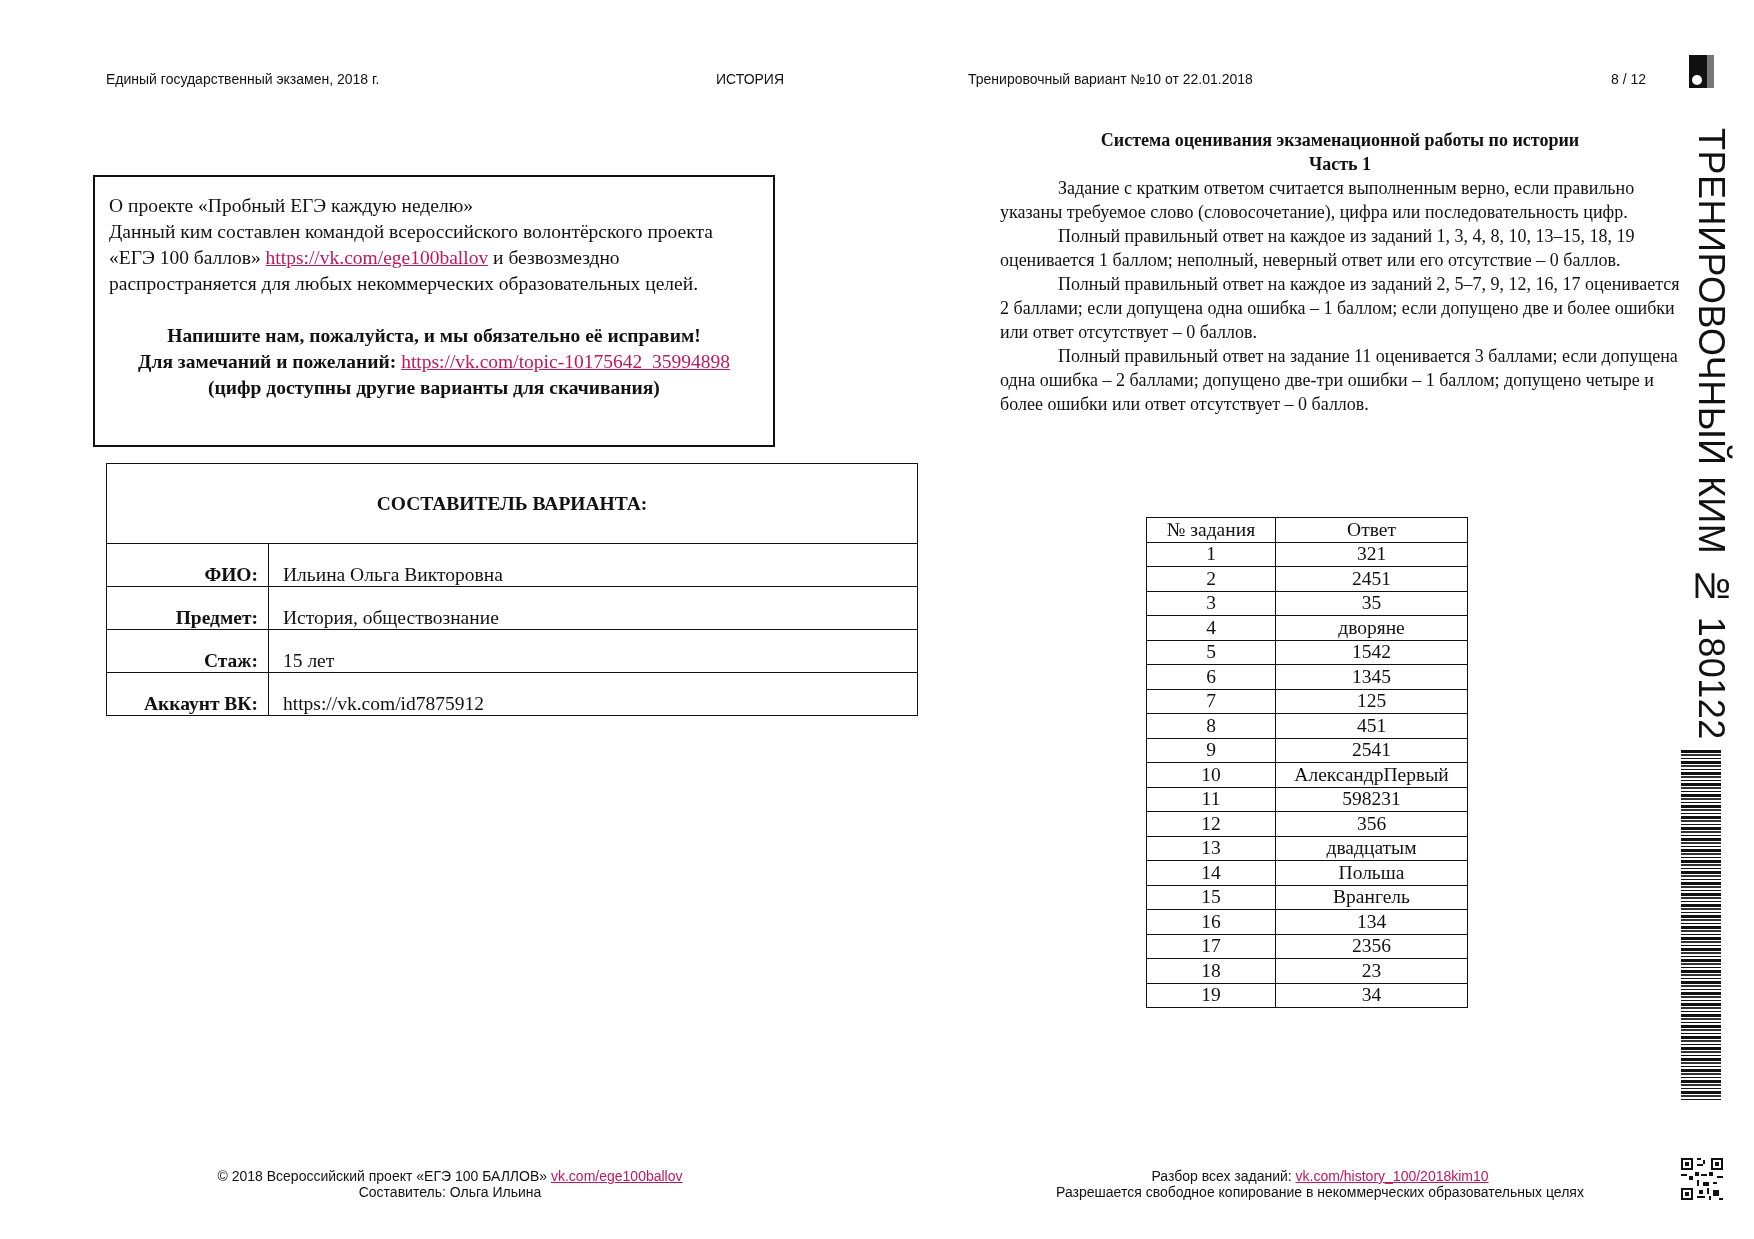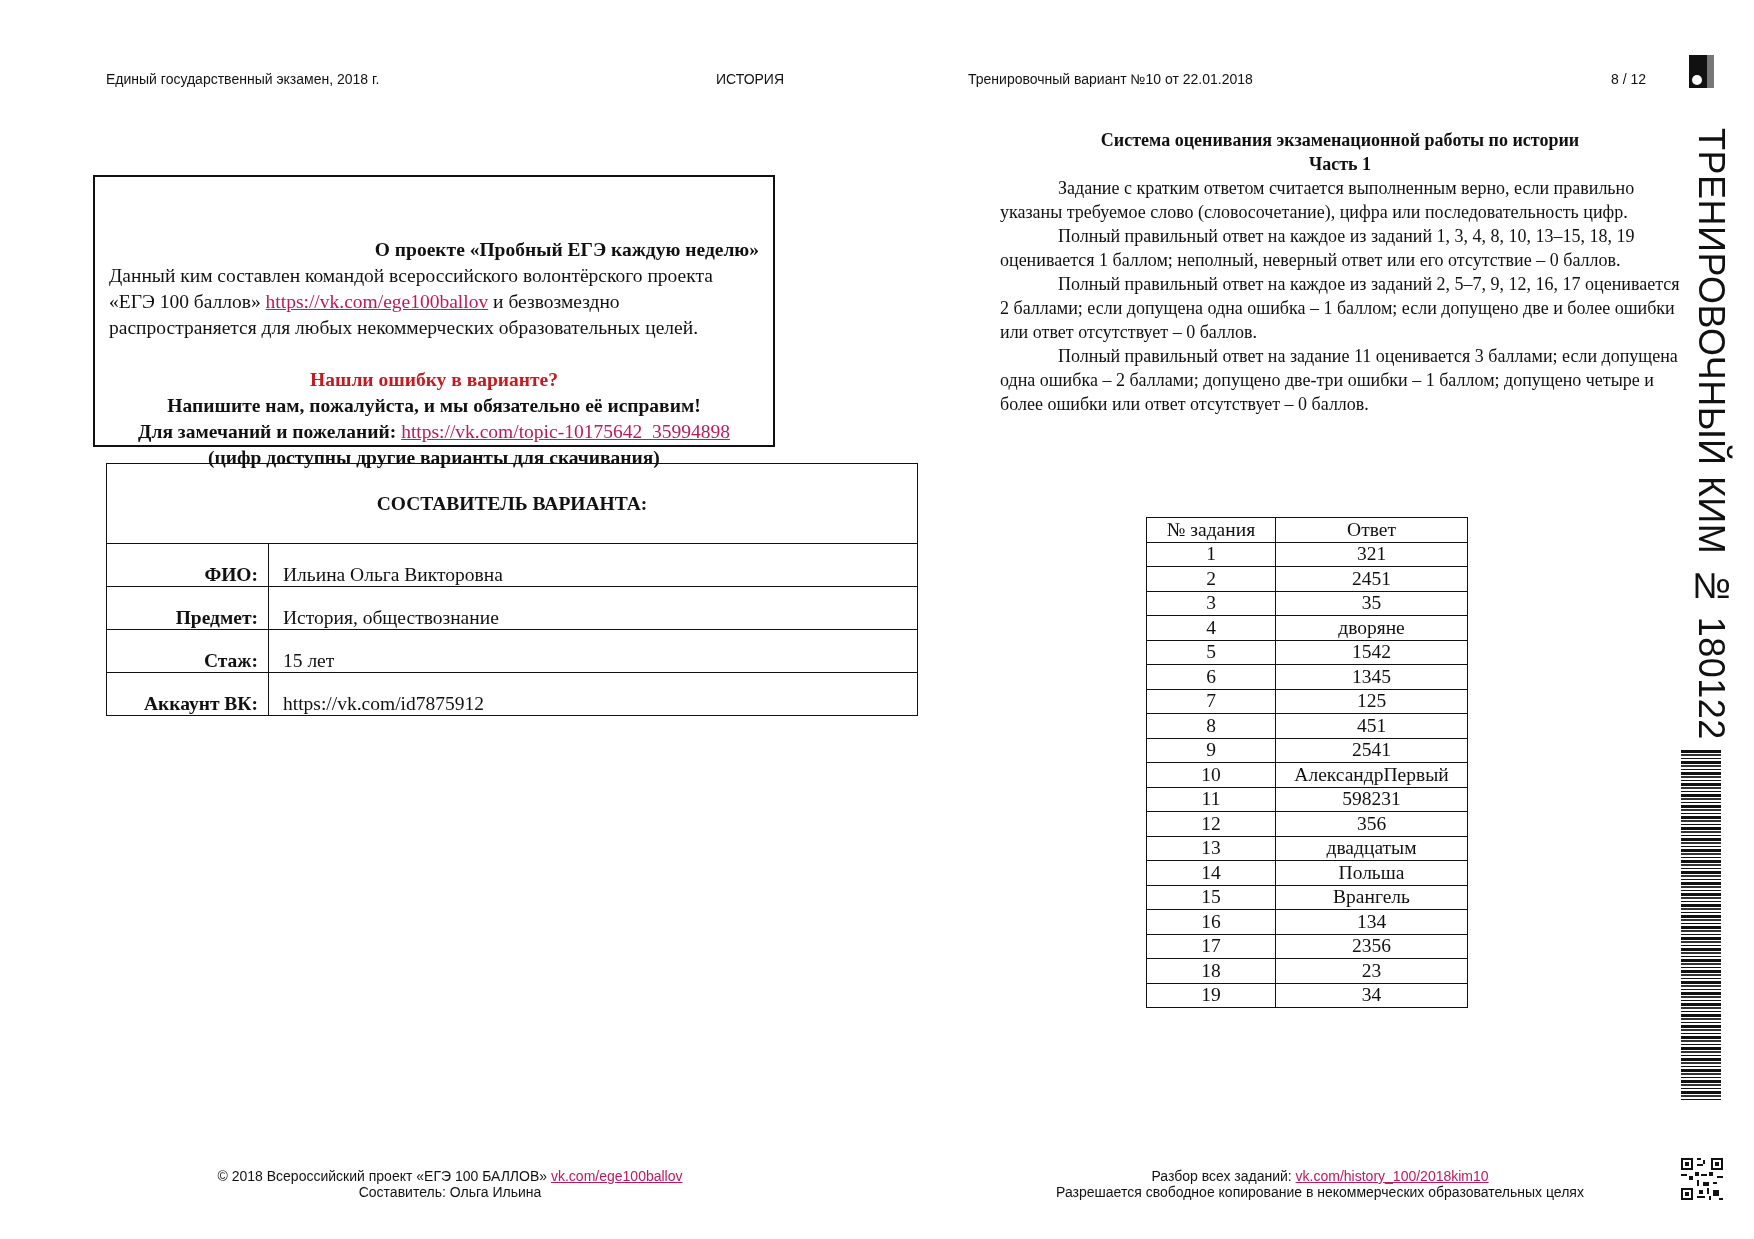--- a/index.html
+++ b/index.html
@@ -5,21 +5,21 @@
   html, body { margin: 0; padding: 0; }
   body { width: 1754px; height: 1239px; background: #ffffff; position: relative; overflow: hidden; color: #111; }
   .sans { font-family: "Liberation Sans", sans-serif; }
   .serif { font-family: "Liberation Serif", serif; }
   .abs { position: absolute; }
   .hdr { font-size: 14px; top: 71px; }
   .link { color: #be185d; text-decoration: underline; }
   
   #project-box { left: 93px; top: 175px; width: 682px; height: 272px; border: 2px solid #111; box-sizing: border-box; }
   #project-box .inner { padding: 16px 14px 0 14px; font-size: 19.5px; line-height: 26px; }
-  #project-box .title { text-align: right; font-weight: bold; margin-top: 44px; }
+  #project-box .title { text-align: left; font-weight: normal; }
   #project-box .center { text-align: center; font-weight: bold; }
   #project-box .red { color: #c8191e; }
   
   #author-table { left: 106px; top: 463px; width: 812px; border-collapse: collapse; }
   #author-table td { border: 1.5px solid #111; font-size: 19.5px; }
   #author-table .head { height: 77px; text-align: center; font-weight: bold; vertical-align: middle; }
   #author-table .lbl { width: 140px; text-align: right; font-weight: bold; padding: 14px 10px 0 11px; height: 28px; vertical-align: bottom; }
   #author-table .val { padding: 14px 0 0 14px; vertical-align: bottom; }
   
   .rtext { font-size: 18px; line-height: 24px; left: 968px; width: 680px; margin-left: 32px; }
@@ -42,21 +42,20 @@
 <div class="abs sans hdr" style="left:106px;">Единый государственный экзамен, 2018 г.</div>
 <div class="abs sans hdr" style="left:716px;">ИСТОРИЯ</div>
 
 <div id="project-box" class="abs serif">
   <div class="inner">
     <div class="title">О проекте «Пробный ЕГЭ каждую неделю»</div>
     <div>Данный ким составлен командой всероссийского волонтёрского проекта</div>
     <div><span>«ЕГЭ 100 баллов» </span><a class="link">https://vk.com/ege100ballov</a><span> и безвозмездно</span></div>
     <div>распространяется для любых некоммерческих образовательных целей.</div>
     <div style="height:26px"></div>
-    <div class="center red">Нашли ошибку в варианте?</div>
     <div class="center">Напишите нам, пожалуйста, и мы обязательно её исправим!</div>
     <div class="center"><span>Для замечаний и пожеланий: </span><a class="link" style="font-weight:normal">https://vk.com/topic-10175642_35994898</a></div>
     <div class="center">(цифр доступны другие варианты для скачивания)</div>
   </div>
 </div>
 
 <table id="author-table" class="abs serif">
   <tbody>
       <tr>
         <td colspan="2" class="head">СОСТАВИТЕЛЬ ВАРИАНТА:</td>

